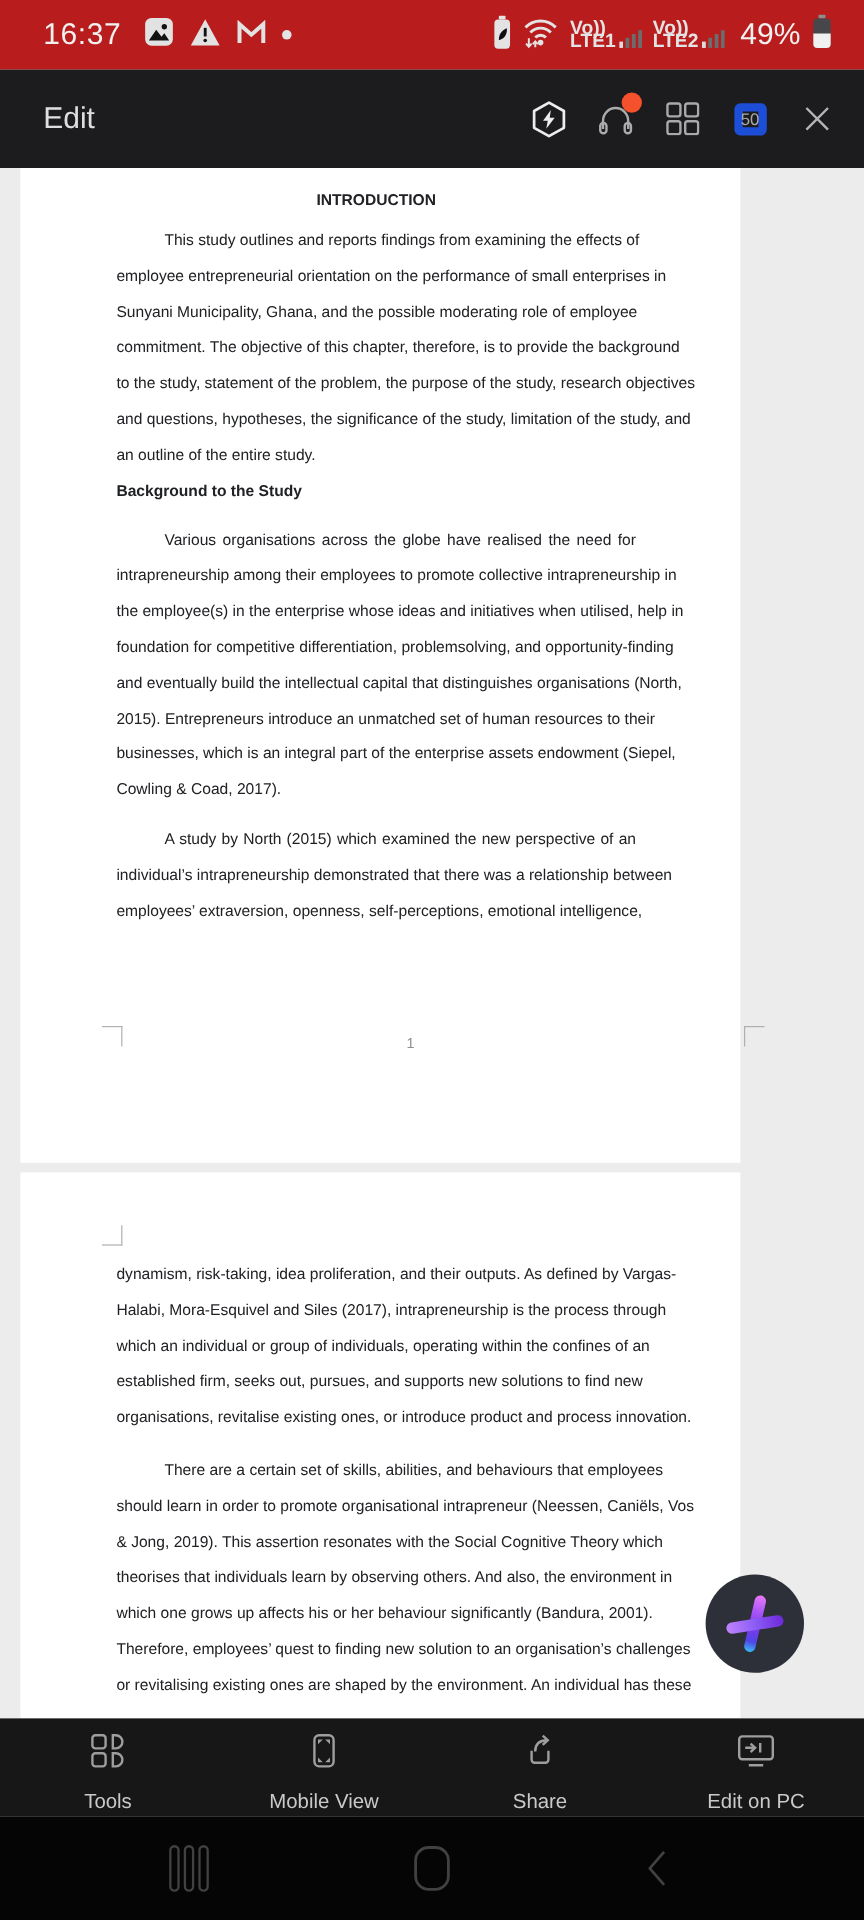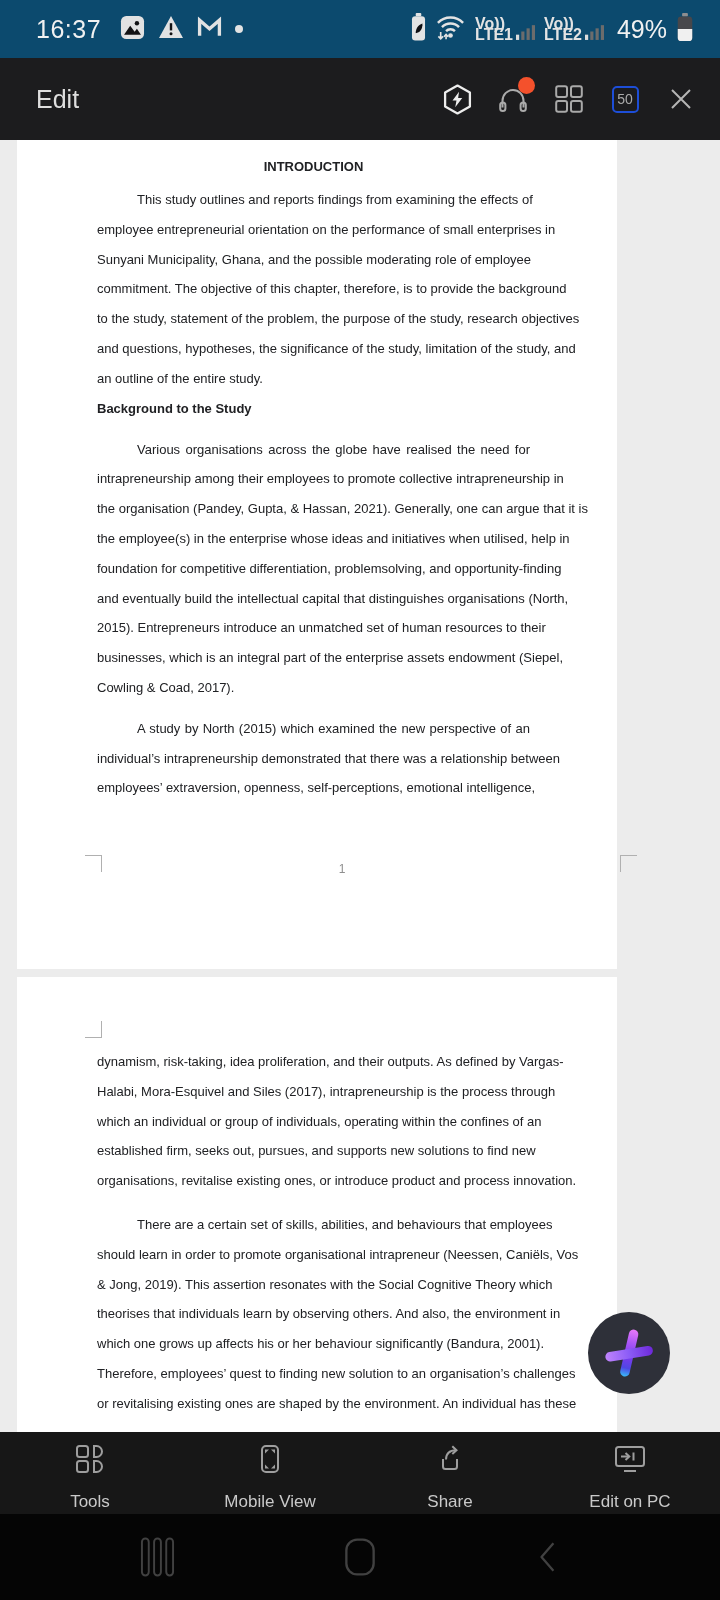--- a/index.html
+++ b/index.html
@@ -1,40 +1,40 @@
 <!DOCTYPE html>
 <html><head>
 <meta charset="utf-8">
 <style>
   html,body{margin:0;padding:0;background:#000;}
   .screen{position:relative;width:720px;height:1600px;overflow:hidden;
     font-family:"Liberation Sans",sans-serif;background:#ececec;}
 
   
-  .status-bar{position:absolute;top:0;left:0;width:720px;height:58px;background:#0c4a6e;
+  .status-bar{position:absolute;top:0;left:0;width:720px;height:58px;background:#b91c1c;
     display:flex;align-items:center;justify-content:space-between;box-sizing:border-box;
     padding:0 26px 0 36px;}
   .sb-left{display:flex;align-items:center;gap:13px;}
   .sb-time{font-size:25px;color:#f1f1f1;font-weight:400;letter-spacing:.5px;margin-right:6px;}
   .sb-dot{width:8px;height:8px;border-radius:50%;background:#e3e3e3;display:inline-block;}
   .sb-right{display:flex;align-items:center;gap:9px;}
   .sb-net{display:flex;align-items:flex-end;gap:3px;}
   .sb-net-text{display:flex;flex-direction:column;align-items:flex-start;line-height:11px;}
   .sb-net-text span{font-size:16px;font-weight:700;color:#e3e3e3;}
   .sb-pct{font-size:25px;color:#f1f1f1;margin-left:4px;}
 
   
   .app-bar{position:absolute;top:58px;left:0;width:720px;height:82px;background:#1c1c1e;
     display:flex;align-items:center;justify-content:space-between;box-sizing:border-box;
     padding:0 24px 0 36px;}
   .edit-label{font-size:25px;color:#dedede;}
   .ab-icons{display:flex;align-items:center;gap:26px;}
   .ab-btn{position:relative;width:30px;height:30px;display:flex;align-items:center;justify-content:center;}
   .red-dot{position:absolute;top:-7px;right:-7px;width:17px;height:17px;border-radius:50%;background:#f4512c;}
-  .badge-50{width:27px;height:27px;border:2px solid #1d4ed8;border-radius:5px;display:flex;
+  .badge-50{width:27px;height:27px;border:7px solid #1d4ed8;border-radius:5px;display:flex;
     align-items:center;justify-content:center;font-size:14px;color:#a9a9a9;box-sizing:border-box;}
 
   
   .doc-area{position:absolute;top:140px;left:0;width:720px;height:1292px;background:#ececec;overflow:hidden;}
   .page{position:absolute;left:17px;width:600px;background:#fff;box-sizing:border-box;}
   .page-1{top:0;height:829px;}
   .page-2{top:837px;height:455px;overflow:hidden;}
   .page-inner{padding:0 87px 0 80px;}
   .page-1 .page-inner{padding-top:12px;}
   .page-2 .page-inner{padding-top:70px;}
@@ -208,21 +208,20 @@
             <div class="tline">Sunyani Municipality, Ghana, and the possible moderating role of employee</div>
             <div class="tline">commitment. The objective of this chapter, therefore, is to provide the background</div>
             <div class="tline">to the study, statement of the problem, the purpose of the study, research objectives</div>
             <div class="tline">and questions, hypotheses, the significance of the study, limitation of the study, and</div>
             <div class="tline endline">an outline of the entire study.</div>
           </div>
           <div class="block-heading">Background to the Study</div>
           <div class="block-para">
             <div class="tline indent">Various organisations across the globe have realised the need for</div>
             <div class="tline">intrapreneurship among their employees to promote collective intrapreneurship in</div>
-            <div class="tline">the organisation (Pandey, Gupta, &amp; Hassan, 2021). Generally, one can argue that it is</div>
             <div class="tline">the employee(s) in the enterprise whose ideas and initiatives when utilised, help in</div>
             <div class="tline">foundation for competitive differentiation, problemsolving, and opportunity-finding</div>
             <div class="tline">and eventually build the intellectual capital that distinguishes organisations (North,</div>
             <div class="tline">2015). Entrepreneurs introduce an unmatched set of human resources to their</div>
             <div class="tline">businesses, which is an integral part of the enterprise assets endowment (Siepel,</div>
             <div class="tline endline">Cowling &amp; Coad, 2017).</div>
           </div>
           <div class="block-para">
             <div class="tline indent">A study by North (2015) which examined the new perspective of an</div>
             <div class="tline">individual’s intrapreneurship demonstrated that there was a relationship between</div>

